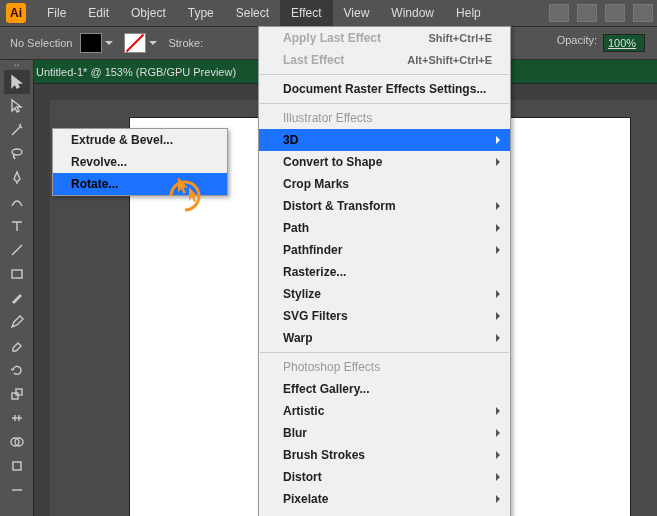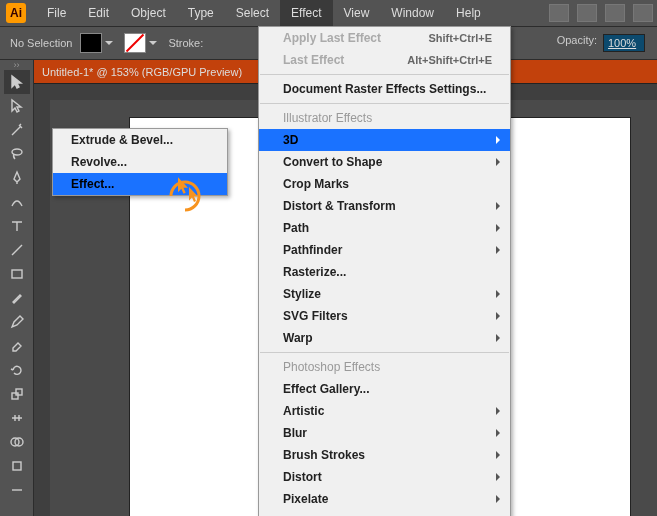--- a/index.html
+++ b/index.html
@@ -13,31 +13,31 @@
   .menubar .right-icon { width: 20px; height: 18px; margin: 0 4px; background: #6a6a6a; border: 1px solid #777; }
   
   .optionsbar { height: 34px; background: #535353; border-top: 1px solid #2c2c2c; border-bottom: 1px solid #2c2c2c; display: flex; align-items: center; padding-left: 10px; color: #ccc; font-size: 11px; }
   .optionsbar .lbl { margin-right: 8px; }
   .swatch { width: 22px; height: 20px; background: #000; border: 1px solid #888; margin-right: 2px; }
   .dropbtn { width: 10px; height: 20px; display: flex; align-items: center; justify-content: center; margin-right: 10px; }
   .dropbtn::after { content: ""; border: 4px solid transparent; border-top-color: #ccc; margin-top: 4px; }
   .noline { width: 22px; height: 20px; background: #fff; border: 1px solid #888; position: relative; margin-right: 2px; }
   .noline::after { content: ""; position: absolute; left: -2px; top: 8px; width: 24px; height: 2px; background: #e00; transform: rotate(-45deg); }
   .opac-box { margin-left: auto; margin-right: 12px; display:flex; }
-  .opac-input { width: 42px; height: 18px; background: #0c4a6e; border: 1px solid #222; color: #ddd; font-size: 11px; padding: 0 4px; margin-left: 6px; text-decoration: underline; }
+  .opac-input { width: 42px; height: 18px; background: #14532d; border: 1px solid #222; color: #ddd; font-size: 11px; padding: 0 4px; margin-left: 6px; text-decoration: underline; }
   
   .workarea { position: absolute; top: 60px; left: 0; right: 0; bottom: 0; display: flex; }
   .tool-col { width: 34px; background: #535353; border-right: 1px solid #2c2c2c; display: flex; flex-direction: column; align-items: center; padding-top: 2px; }
   .tool-col .grip { width: 30px; height: 8px; color: #999; font-size: 9px; text-align: center; line-height: 7px; }
   .tool { width: 26px; height: 24px; margin: 0; display: flex; align-items: center; justify-content: center; color: #ccc; }
   .tool.active { background: #3a3a3a; }
   .tool svg { width: 16px; height: 16px; stroke: #ccc; fill: none; stroke-width: 1.4; }
   
   .canvas-zone { flex: 1; background: #4a4a4a; position: relative; }
-  .doc-tab { height: 24px; background: #c2410c; color: #ddd; font-size: 11px; padding: 0 8px; display: flex; align-items: center; border-bottom: 1px solid #222; }
+  .doc-tab { height: 24px; background: #14532d; color: #ddd; font-size: 11px; padding: 0 2px; display: flex; align-items: center; border-bottom: 1px solid #222; }
   .ruler-h { position: absolute; top: 24px; left: 16px; right: 0; height: 16px; background: #3f3f3f; }
   .ruler-v { position: absolute; top: 24px; left: 0; width: 16px; bottom: 0; background: #3f3f3f; }
   .artboard { position: absolute; top: 58px; left: 96px; width: 500px; height: 440px; background: #fff; box-shadow: 0 0 0 1px #222; }
   
   .menu { position: absolute; background: #f0f0f0; border: 1px solid #999; box-shadow: 2px 2px 4px rgba(0,0,0,0.3); font-size: 12px; color: #222; }
   .menu .row { height: 22px; padding: 0 18px 0 24px; display: flex; align-items: center; position: relative; white-space: nowrap; font-weight: bold; }
   .menu .row .short { margin-left: auto; padding-left: 30px; color: #666; font-size: 11px; }
   .menu .row.dis { color: #aaa; }
   .menu .row.hl { background: #1a72ff; color: #000000; }
   .menu .row.hl .arrow { border-left-color: #fff; }
@@ -262,20 +262,20 @@
     </div>
   <div class="row">
       <span>Sketch</span>
     </div>
 
 </div>
 
 <div class="menu submenu">
   <div class="row">Extrude &amp; Bevel...</div>
   <div class="row">Revolve...</div>
-  <div class="row hl">Effect...</div>
+  <div class="row hl">Rotate...</div>
 </div>
 
 <svg class="cursor-arrow" viewBox="0 0 40 40">
   <path d="M6 20 A14 14 0 1 1 20 34" fill="none" stroke="#f7931e" stroke-width="3"></path>
   <path d="M20 6l0 27 6-6 4 9 4-2-4-9 8 0z" fill="#f7931e" transform="translate(2,-2) scale(0.55)"></path>
   <path d="M20 6l0 27 6-6 4 9 4-2-4-9 8 0z" fill="#f7931e" transform="translate(14,8) scale(0.5)"></path>
 </svg>
 
 </body></html>

